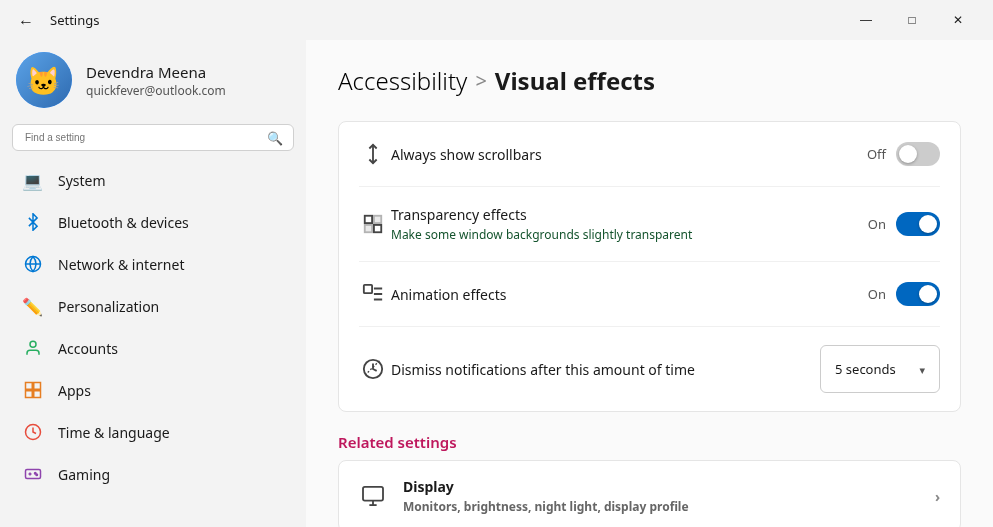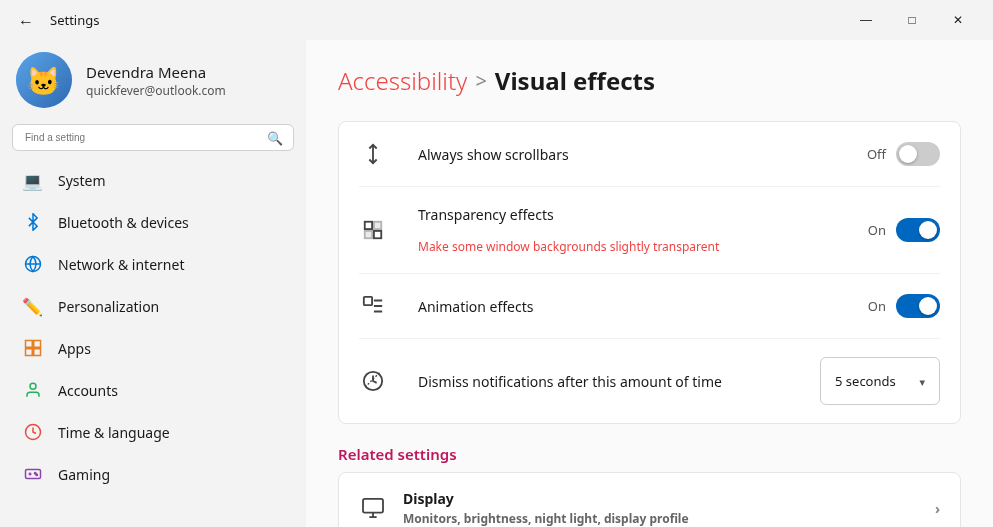--- a/index.html
+++ b/index.html
@@ -176,21 +176,21 @@
     
     .breadcrumb {
       display: flex;
       align-items: center;
       gap: 8px;
       margin-bottom: 24px;
     }
     .breadcrumb-link {
       font-size: 24px;
       font-weight: 300;
-      color: #ef4444;
+      color: #000000;
       cursor: pointer;
     }
     .breadcrumb-sep {
       font-size: 20px;
       color: #888;
     }
     .breadcrumb-current {
       font-size: 24px;
       font-weight: 700;
       color: #1a1a1a;
@@ -201,21 +201,21 @@
       background: #fff;
       border-radius: 8px;
       margin-bottom: 4px;
       padding: 0 20px;
       border: 1px solid #e5e5e5;
     }
     .setting-row {
       display: flex;
       align-items: center;
       padding: 18px 0;
-      gap: 31px;
+      gap: 4px;
     }
     .setting-row + .setting-row {
       border-top: 1px solid #f0f0f0;
     }
     .setting-icon {
       width: 28px;
       height: 28px;
       display: flex;
       align-items: center;
       justify-content: center;
@@ -226,22 +226,22 @@
     .setting-text {
       flex: 1;
     }
     .setting-label {
       font-size: 14px;
       color: #1a1a1a;
       font-weight: 400;
     }
     .setting-desc {
       font-size: 12px;
-      color: #ef4444;
-      margin-top: 14px;
+      color: #14532d;
+      margin-top: 2px;
     }
     .setting-control {
       display: flex;
       align-items: center;
       gap: 10px;
       flex-shrink: 0;
     }
     .toggle-label {
       font-size: 13px;
       color: #555;
@@ -386,38 +386,38 @@
             <path d="M12 2a15.3 15.3 0 0 1 4 10 15.3 15.3 0 0 1-4 10 15.3 15.3 0 0 1-4-10 15.3 15.3 0 0 1 4-10z"></path>
           </svg>
         </span>
         <span>Network &amp; internet</span>
       </div>
       <div class="nav-item">
         <span class="nav-icon" style="color:#c850c0;">✏️</span>
         <span>Personalization</span>
       </div>
       <div class="nav-item">
+        <span class="nav-icon">
+          <svg width="18" height="18" viewBox="0 0 24 24" fill="none" stroke="#27ae60" stroke-width="2">
+            <path d="M20 21v-2a4 4 0 0 0-4-4H8a4 4 0 0 0-4 4v2"></path>
+            <circle cx="12" cy="7" r="4"></circle>
+          </svg>
+        </span>
+        <span>Accounts</span>
+      </div>
+      <div class="nav-item">
         <span class="nav-icon icon-apps">
           <svg width="18" height="18" viewBox="0 0 24 24" fill="none" stroke="#e67e22" stroke-width="2">
             <rect x="2" y="2" width="9" height="9"></rect>
               <rect x="13" y="2" width="9" height="9"></rect>
             <rect x="2" y="13" width="9" height="9"></rect>
               <rect x="13" y="13" width="9" height="9"></rect>
           </svg>
         </span>
         <span>Apps</span>
-      </div>
-      <div class="nav-item">
-        <span class="nav-icon">
-          <svg width="18" height="18" viewBox="0 0 24 24" fill="none" stroke="#27ae60" stroke-width="2">
-            <path d="M20 21v-2a4 4 0 0 0-4-4H8a4 4 0 0 0-4 4v2"></path>
-            <circle cx="12" cy="7" r="4"></circle>
-          </svg>
-        </span>
-        <span>Accounts</span>
       </div>
       <div class="nav-item">
         <span class="nav-icon">
           <svg width="18" height="18" viewBox="0 0 24 24" fill="none" stroke="#e74c3c" stroke-width="2">
             <circle cx="12" cy="12" r="10"></circle>
             <polyline points="12 6 12 12 16 14"></polyline>
           </svg>
         </span>
         <span>Time &amp; language</span>
       </div>

